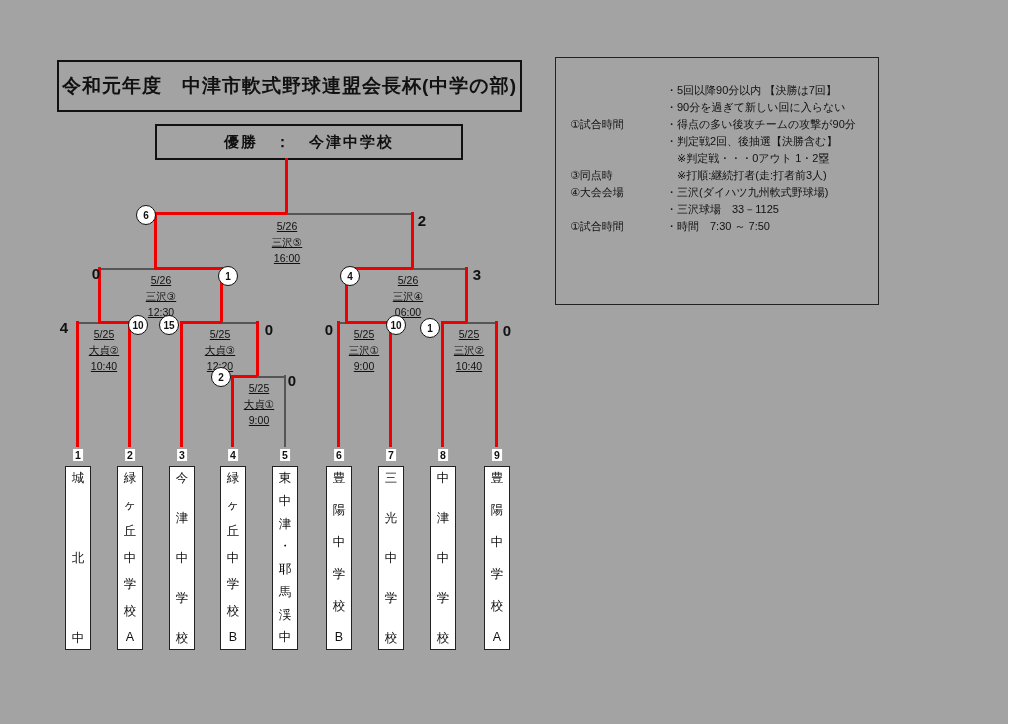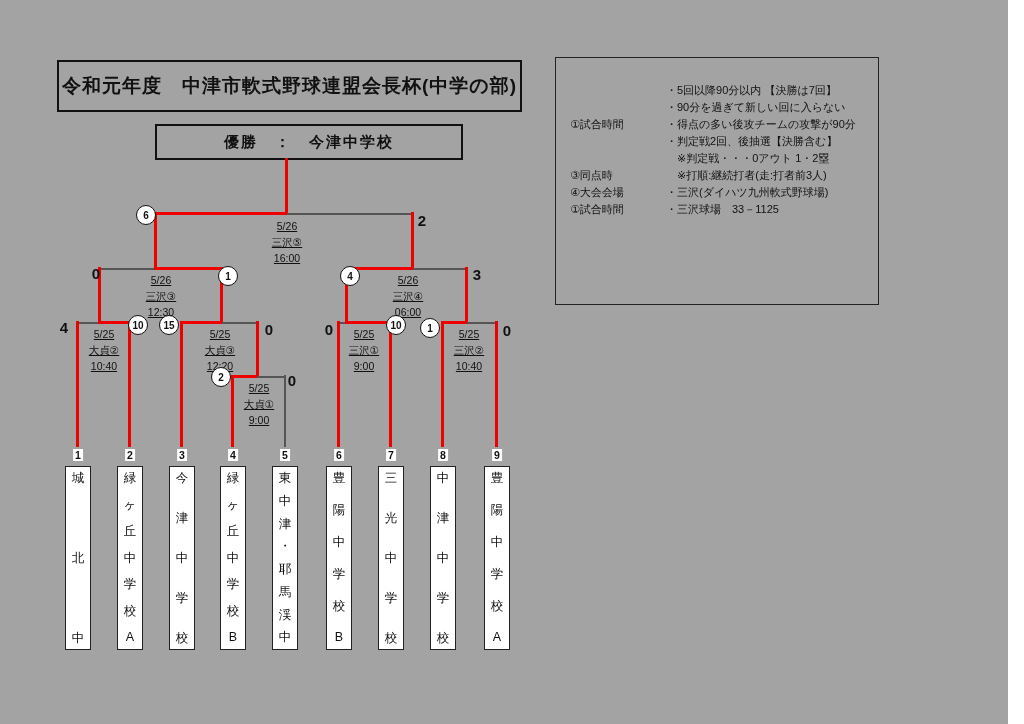--- a/index.html
+++ b/index.html
@@ -63,20 +63,21 @@
     <div class="info-row">
       <div class="info-label">④大会会場</div>
       <div class="info-lines">
         <div>・三沢(ダイハツ九州軟式野球場)</div>
       </div>
     </div>
     <div class="info-row">
       <div class="info-label">①試合時間</div>
       <div class="info-lines">
         <div>・三沢球場　33－1125</div>
+        <div>・時間　7:30 ～ 7:50</div>
       </div>
     </div>
   </div>
 
   <div class="vr" style="left:285px;top:158px;height:57px;"></div>
 
   <div class="hrzr" style="left:154px;top:212px;width:133px;"></div>
   <div class="hrzg" style="left:287px;top:213px;width:125px;"></div>
   <div class="vr" style="left:154px;top:212px;height:58px;"></div>
   <div class="vr" style="left:411px;top:212px;height:58px;"></div>

